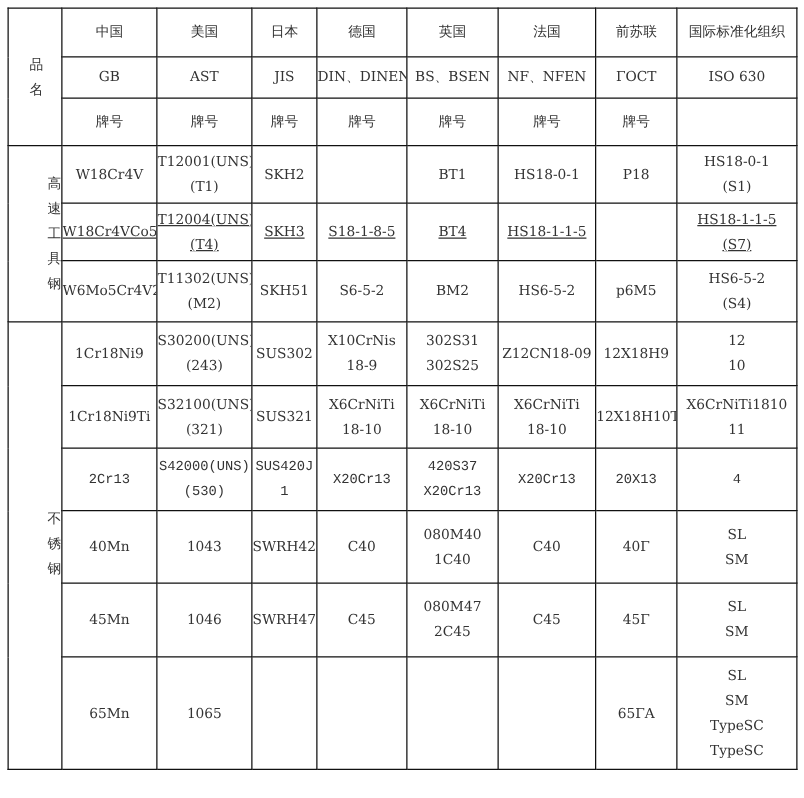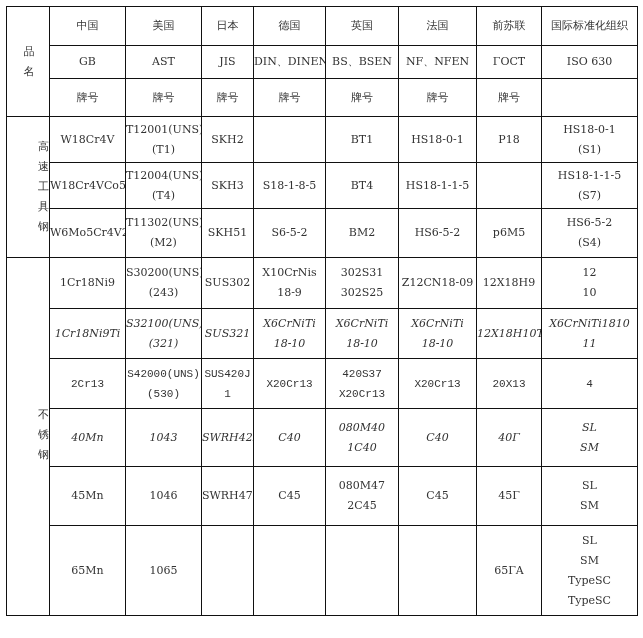--- a/index.html
+++ b/index.html
@@ -99,21 +99,21 @@
           <span>HS18-0-1</span>
         </td>
         <td class="ml">
           <span>P18</span>
         </td>
         <td class="ml">
           <span>HS18-0-1</span>
           <span>(S1)</span>
         </td>
       </tr>
-      <tr style="height: 46px;">
+      <tr style="height: 46px; text-decoration: underline;">
         <td>W18Cr4VCo5</td>
         <td class="ml">
           <span>T12004(UNS)</span>
           <span>(T4)</span>
         </td>
         <td class="ml">
           <span>SKH3</span>
         </td>
         <td class="ml">
           <span>S18-1-8-5</span>
@@ -182,21 +182,21 @@
           <span>Z12CN18-09</span>
         </td>
         <td class="ml">
           <span>12X18H9</span>
         </td>
         <td class="ml">
           <span>12</span>
           <span>10</span>
         </td>
       </tr>
-      <tr style="height: 50px; font-style: italic;">
+      <tr style="height: 50px;">
         <td>1Cr18Ni9Ti</td>
         <td class="ml">
           <span>S32100(UNS)</span>
           <span>(321)</span>
         </td>
         <td class="ml">
           <span>SUS321</span>
         </td>
         <td class="ml">
           <span>X6CrNiTi</span>
@@ -238,21 +238,21 @@
         <td class="ml">
           <span>X20Cr13</span>
         </td>
         <td class="ml">
           <span>20X13</span>
         </td>
         <td class="ml">
           <span>4</span>
         </td>
       </tr>
-      <tr style="height: 58px; font-style: italic;">
+      <tr style="height: 58px;">
         <td>40Mn</td>
         <td class="ml">
           <span>1043</span>
         </td>
         <td class="ml">
           <span>SWRH42B</span>
         </td>
         <td class="ml">
           <span>C40</span>
         </td>

